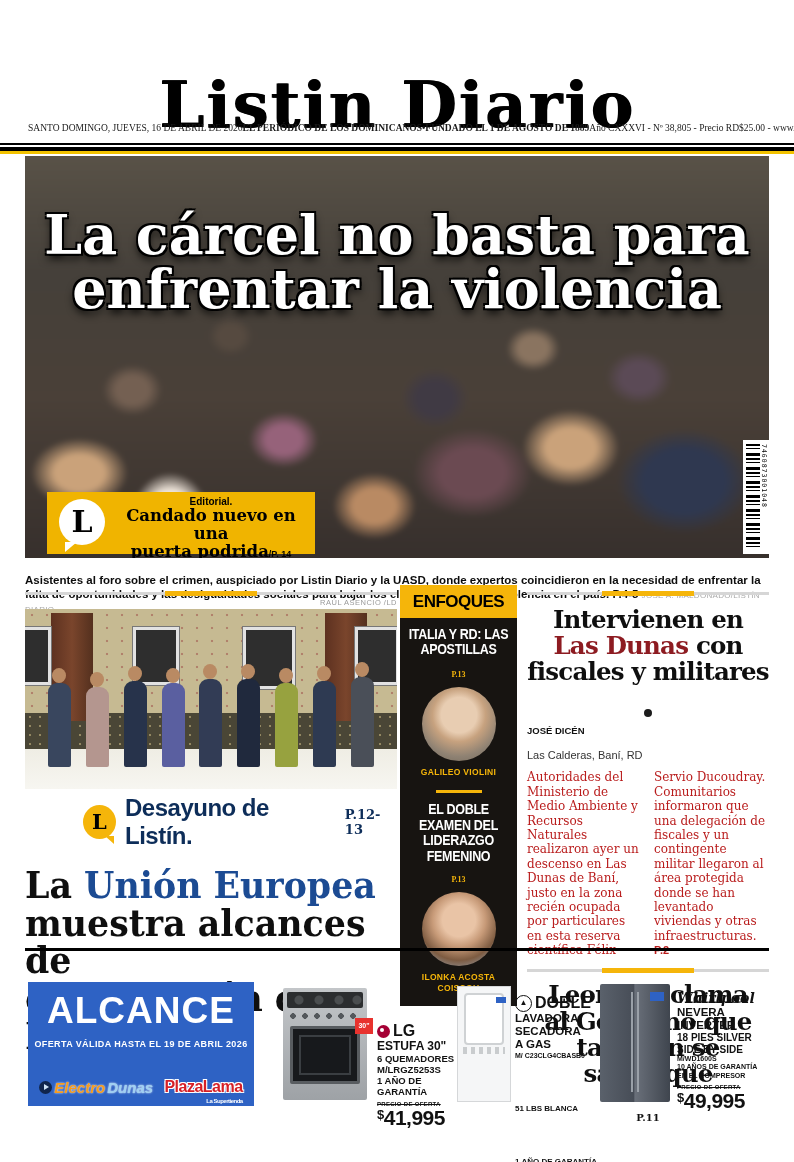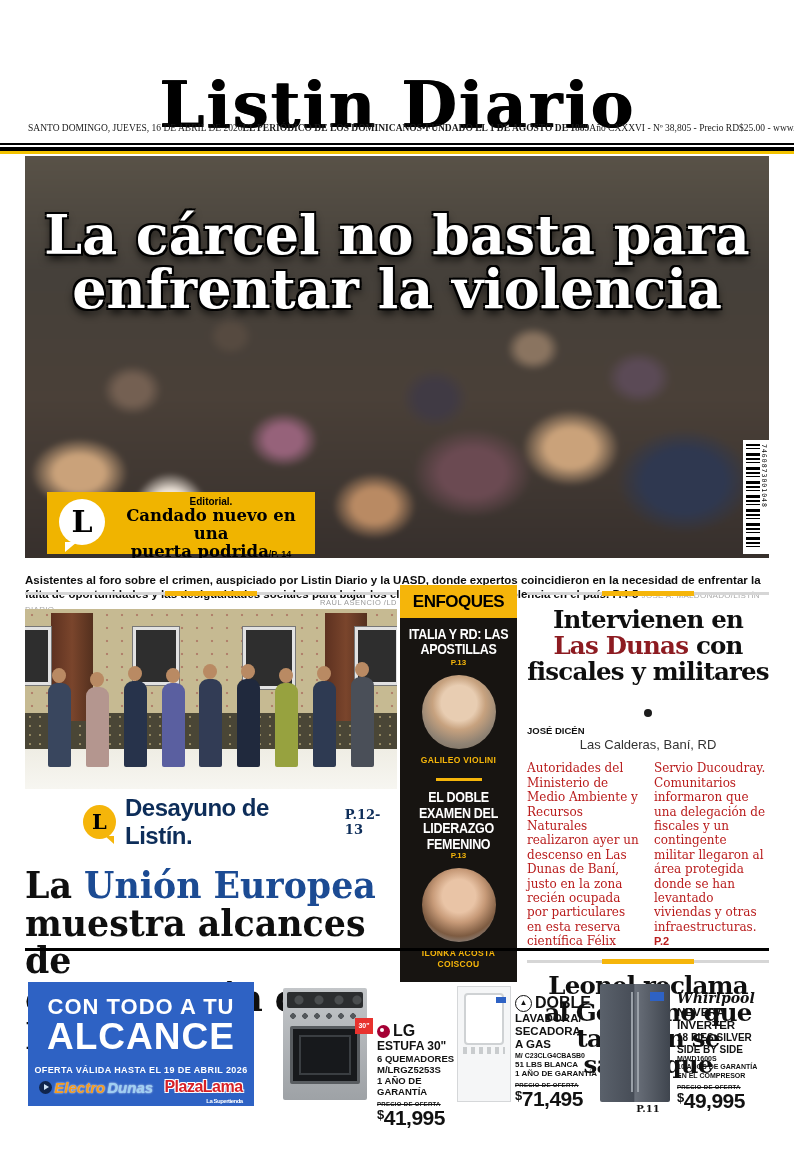--- a/index.html
+++ b/index.html
@@ -109,35 +109,35 @@
     transform:scaleX(.94);transform-origin:left;}
   .eu-headline .blue{font-weight:bold;color:#1C4B93;}
 
   
   .col-enf{position:absolute;top:585px;left:400px;width:117px;}
   .enf-header{height:33px;background:#F5B50A;color:#000;text-align:center;line-height:33px;
     font-weight:bold;font-size:17px;letter-spacing:-.5px;transform-origin:top;}
   .enf-body{background:#171411;min-height:330px;padding:10px 6px 12px;box-sizing:border-box;text-align:center;}
   .enf-title{color:#fff;font-weight:bold;font-size:12.5px;line-height:1.12;letter-spacing:-.3px;
     text-transform:uppercase;transform:scaleY(1.12);}
-  .enf-page{color:#F5B50A;font-weight:bold;font-size:8px;margin-top:2px;}
+  .enf-page{color:#F5B50A;font-weight:bold;font-size:8px;margin-top:14px;font-family:Liberation Serif, serif;}
   .enf-photo{width:74px;height:74px;border-radius:50%;margin:8px auto 6px;
     background:radial-gradient(circle at 50% 38%, #e8cdb2 0 30%, #c7a27f 45%, #8f8273 70%, #6f6456 100%);}
   .enf-photo.woman{background:radial-gradient(circle at 50% 38%, #e9c4a6 0 28%, #c79a78 45%, #7d5b41 68%, #9db7cf 100%);}
   .enf-author{color:#F5B50A;font-weight:bold;font-size:8.5px;line-height:1.3;letter-spacing:.3px;}
   .enf-div{width:46px;height:3px;background:#F5B50A;margin:12px auto;}
 
   
   .col-right{position:absolute;top:592px;left:527px;width:242px;}
   .dunas-headline{margin-top:12px;text-align:center;font-family:"DejaVu Serif",serif;
     font-weight:bold;font-size:24.5px;line-height:1.06;color:#0f0f0f;letter-spacing:-.8px;}
   .dunas-headline .red{color:#8D1B21;}
   .dot{width:8px;height:8px;border-radius:50%;background:#1c1c1c;margin:12px auto 8px;}
   .byline{font-size:9.5px;font-weight:bold;color:#111;}
-  .place{font-size:13px;color:#333;margin-top:1px;text-align:center;}
+  .place{font-size:11px;color:#333;margin-top:13px;}
   .dunas-body{margin-top:9px;column-count:2;column-gap:12px;
     font-family:"DejaVu Serif",serif;font-size:12px;line-height:1.2;color:#b91c1c;text-align:left;}
   .dunas-body b{font-family:"Liberation Sans",sans-serif;font-size:11px;}
   .rule2{margin-top:12px;}
   .leonel-headline{margin-top:10px;text-align:center;font-family:"DejaVu Serif",serif;
     font-weight:bold;font-size:24.5px;line-height:1.07;color:#0f0f0f;letter-spacing:-.8px;}
   .leonel-page{text-align:center;font-family:"DejaVu Serif",serif;font-weight:bold;font-size:10px;margin-top:2px;}
 
   .bottom-rule{position:absolute;top:948px;left:25px;width:744px;height:3px;background:#000;}
 
@@ -189,21 +189,21 @@
   .ad-lg-text .n1{font-size:12px;}
 
   .washer{position:absolute;left:432px;top:6px;width:52px;height:114px;background:#f5f6f7;border:1px solid #d5d7d9;}
   .washer .door{position:absolute;left:6px;top:6px;right:6px;height:48px;background:#fff;border:2px solid #cfd2d4;border-radius:4px;}
   .washer .panel{position:absolute;left:5px;top:60px;right:5px;height:7px;
     background:repeating-linear-gradient(90deg,#c9ccce 0 4px,transparent 4px 8px);}
   .washer .label{position:absolute;right:4px;top:10px;width:10px;height:6px;background:#2E62C4;}
   .ad-cet-text{left:490px;top:14px;width:82px;}
   .ad-cet-text .adl{font-size:11.5px;}
   .ad-cet-text .sm{font-size:7px;}
-  .ad-cet-text .md{font-size:8px;}
+  .ad-cet-text .md{font-size:8px;margin-top:44px;}
 
   .fridge{position:absolute;left:575px;top:4px;width:70px;height:118px;
     background:linear-gradient(90deg,#5a616b 0%,#474d57 48%,#6a707a 50%,#3f454e 100%);border-radius:2px;}
   .fridge::before{content:"";position:absolute;left:31px;top:8px;width:2px;height:100px;background:#9aa0a8;}
   .fridge::after{content:"";position:absolute;left:37px;top:8px;width:2px;height:100px;background:#9aa0a8;}
   .fridge .label{position:absolute;right:6px;top:8px;width:14px;height:9px;background:#2E62C4;}
   .ad-wh-text{left:652px;top:10px;width:92px;}
   .ad-wh-text .brand{font-family:"DejaVu Serif",serif;font-style:italic;font-weight:bold;font-size:14px;}
   .ad-wh-text .adl{font-size:11.5px;}
   .ad-wh-text .md{font-size:10px;}
@@ -328,21 +328,20 @@
       <span>al Gobierno que</span><br>
       <span>también se sacrifique</span>
     </h3>
     <div class="leonel-page">P.11</div>
   </section>
 
   <div class="bottom-rule"></div>
 
   <section class="ads">
     <div class="promo">
-      <div class="promo-l1">CON TODO A TU</div>
       <div class="promo-l2">ALCANCE</div>
       <div class="promo-val">OFERTA VÁLIDA HASTA EL 19 DE ABRIL 2026</div>
       <div class="promo-logos">
         <span class="electro">
             <span class="e-icon"></span>
             <span class="p1">Electro</span>
             <span class="p2">Dunas</span>
           </span>
         <span class="plaza"><span>PlazaLama</span><span class="tag">La Supertienda</span></span>
       </div>

